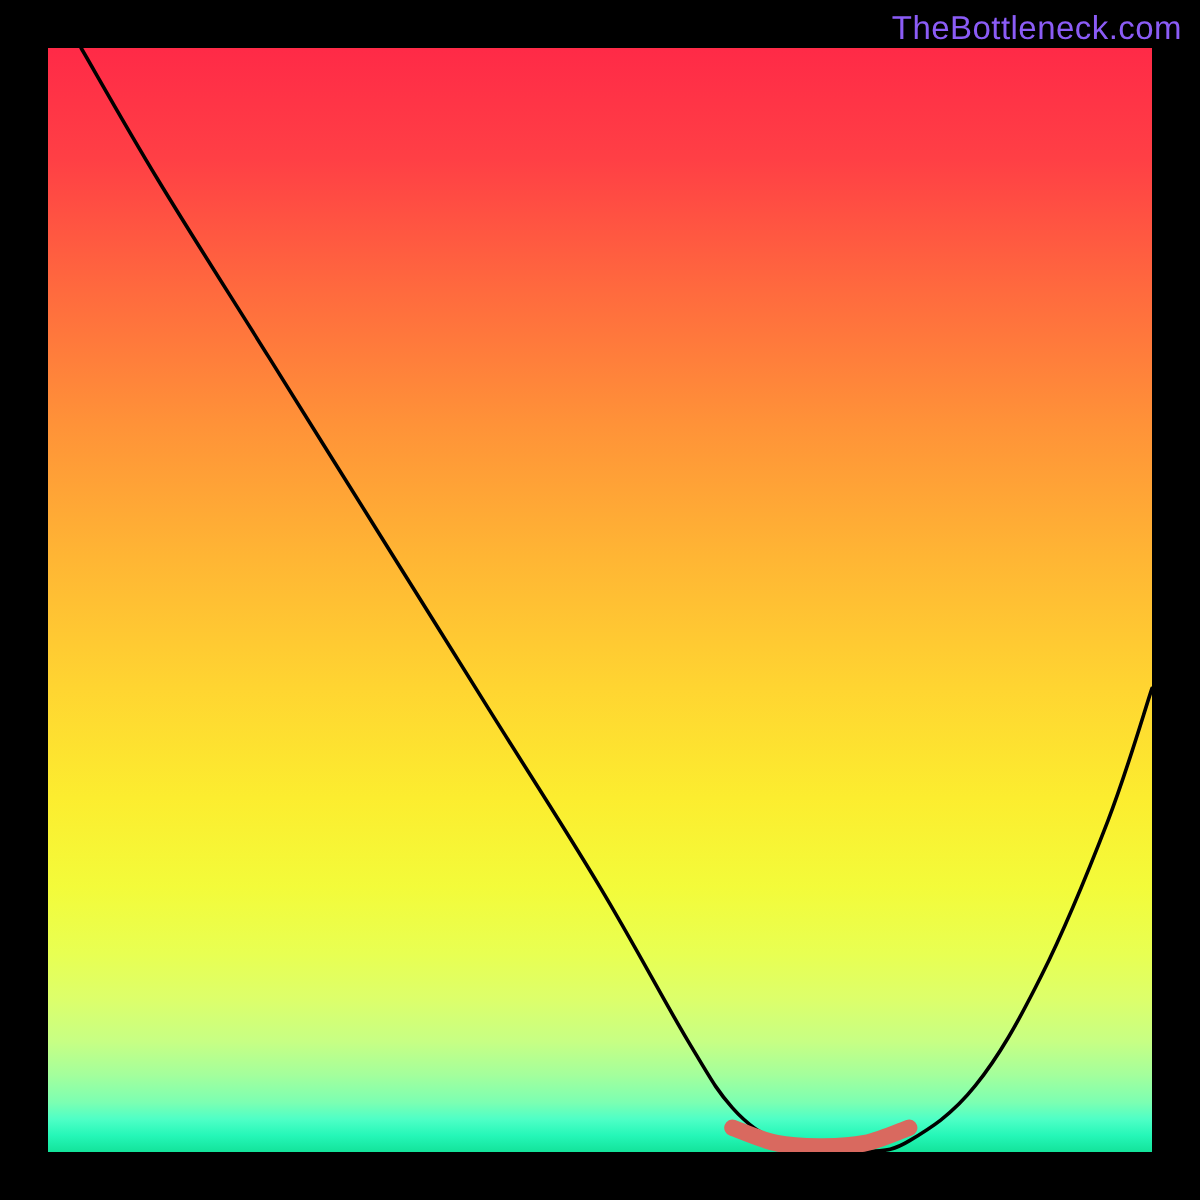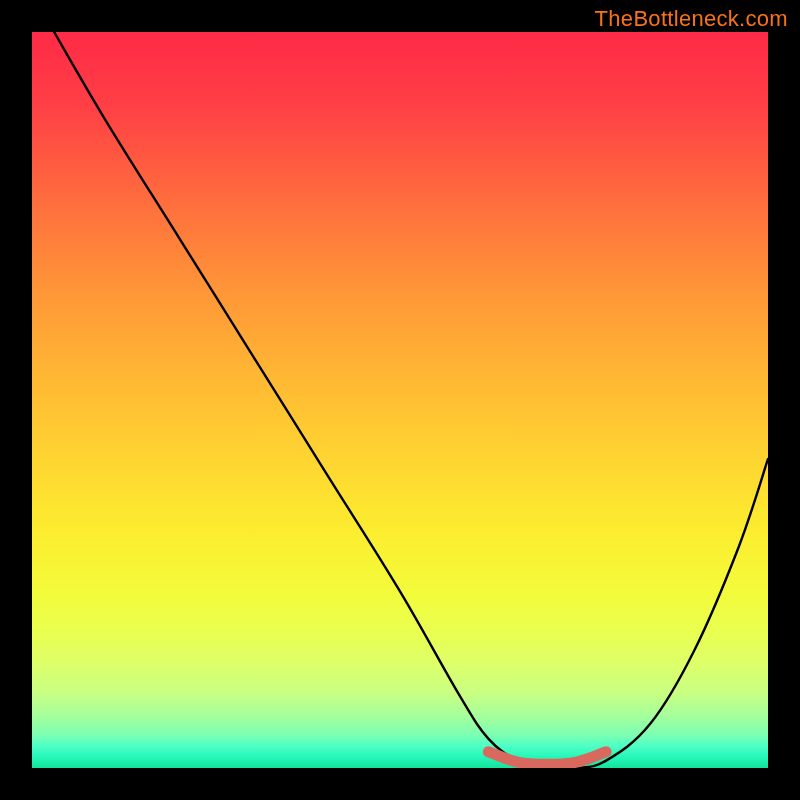--- a/index.html
+++ b/index.html
@@ -14,21 +14,21 @@
   .frame {
     position: relative;
     width: 800px;
     height: 800px;
     background: #000;
   }
   .watermark {
     position: absolute;
     top: 6px;
     right: 12px;
-    color: #f97316;
+    color: #8b5cf6;
     font-size: 22px;
     font-weight: 500;
     letter-spacing: 0.3px;
     z-index: 5;
     text-align: right;
   }
   .plot-area {
     position: absolute;
     left: 32px;
     top: 32px;

